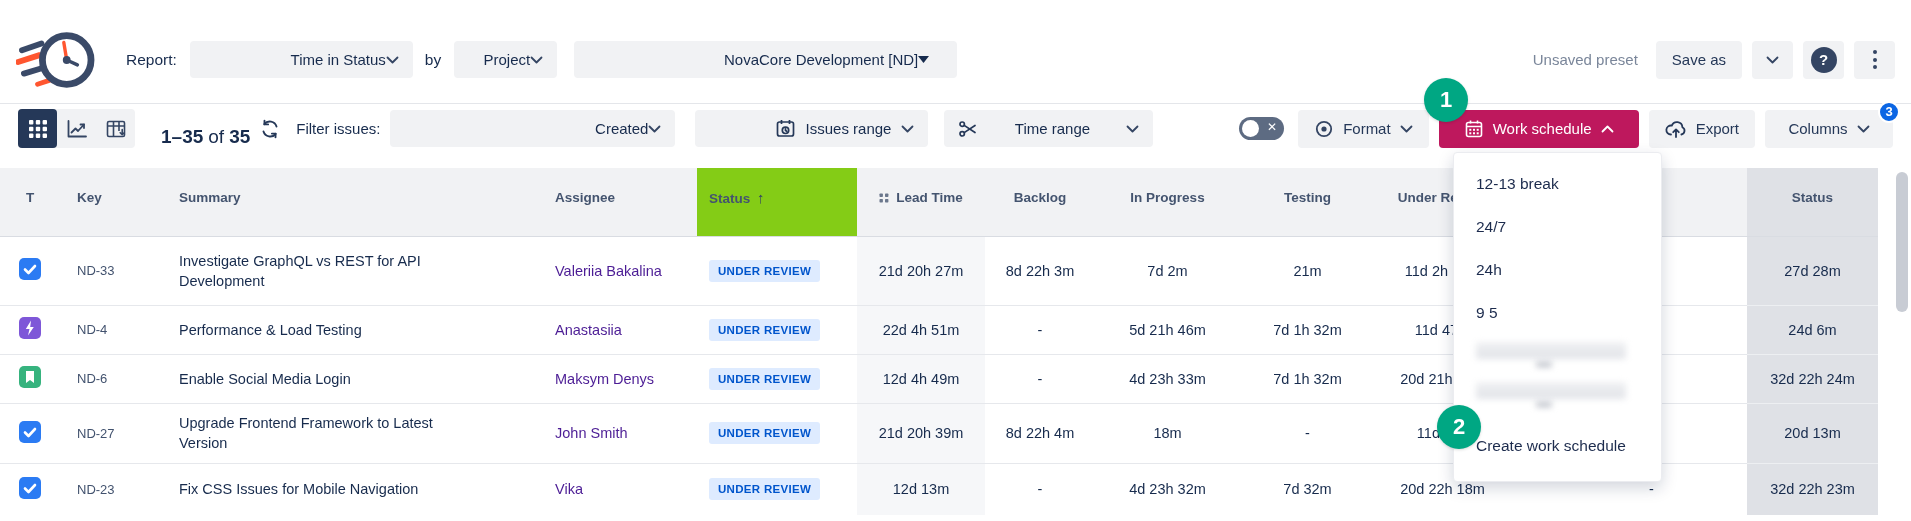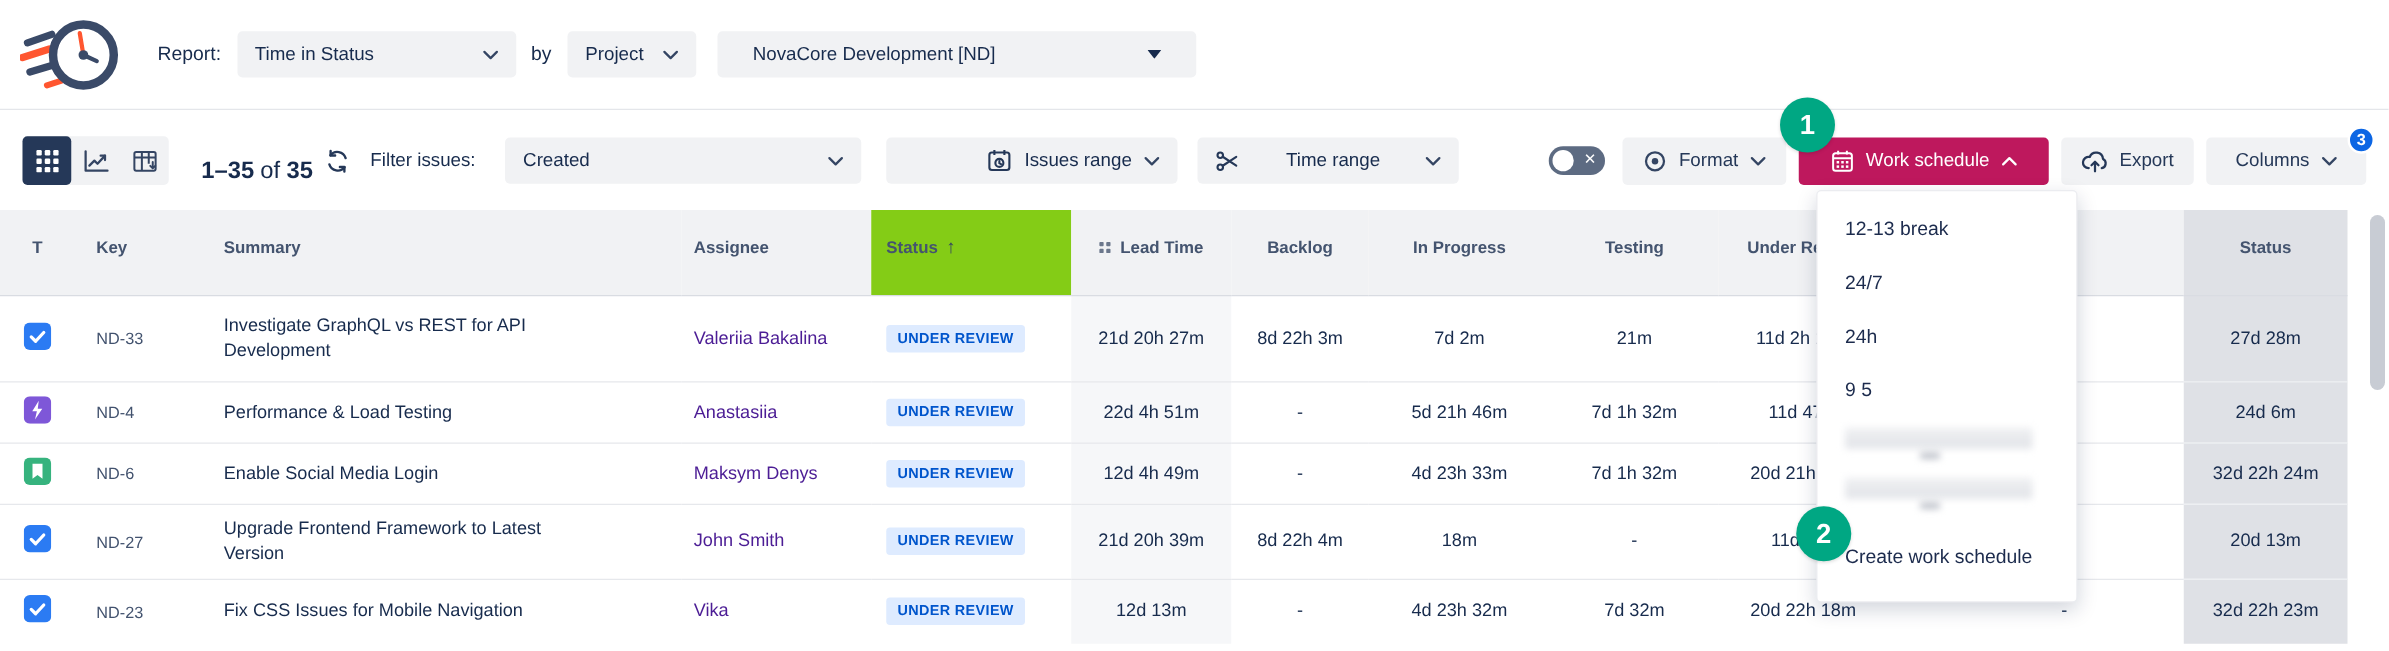--- a/index.html
+++ b/index.html
@@ -2,47 +2,47 @@
 <html><head>
 <meta charset="utf-8">
 <style>
   html,body{margin:0;padding:0;}
   body{
     width:1911px;height:521px;overflow:hidden;background:#fff;position:relative;
     font-family:"Liberation Sans","DejaVu Sans",sans-serif;color:#172B4D;
   }
   svg{display:block;}
   
-  .topbar{position:absolute;left:0;top:0;width:1911px;height:88px;box-sizing:border-box;
+  .topbar{position:absolute;left:0;top:16px;width:1911px;height:88px;box-sizing:border-box;
     border-bottom:1px solid #E4E6EA;display:flex;align-items:center;padding:0 16px;}
   .logo{width:82px;height:70px;flex:0 0 auto;}
   .tb-label{font-size:15.5px;color:#172B4D;}
   .field{background:#F1F2F4;border-radius:4px;height:37px;box-sizing:border-box;display:flex;
-    align-items:center;justify-content:space-between;padding:0 14px;font-size:15px;color:#172B4D;cursor:pointer;}
+    align-items:center;justify-content:flex-end;padding:0 14px;font-size:15px;color:#172B4D;cursor:pointer;}
   .chev{color:#344563;flex:0 0 auto;}
   .tr-group{display:flex;align-items:center;gap:10px;margin-left:auto;}
   .muted{color:#7A869A;font-size:15px;margin-right:8px;}
   .btn{background:#F1F2F4;border-radius:4px;height:38px;box-sizing:border-box;display:flex;align-items:center;
     justify-content:center;padding:0 16px;font-size:15px;color:#253858;font-weight:500;cursor:pointer;gap:9px;border:none;}
   .icon-btn{width:41px;padding:0;}
   .help-circle{width:26px;height:26px;border-radius:50%;background:#344563;color:#fff;font-size:15px;font-weight:700;
     display:flex;align-items:center;justify-content:center;}
   .kebab{display:flex;flex-direction:column;gap:3.5px;}
   .kebab i{width:4px;height:4px;border-radius:50%;background:#344563;}
   
   .toolbar{position:absolute;left:0;top:89px;width:1911px;height:79px;box-sizing:border-box;
     display:flex;align-items:center;padding:0 18px;}
   .viewgroup{display:flex;background:#F1F2F4;border-radius:4px;}
   .viewbtn{width:39px;height:39px;display:flex;align-items:center;justify-content:center;border-radius:4px;cursor:pointer;}
   .viewbtn.active{background:#253858;}
   .pagination{margin-left:26px;font-size:19px;display:flex;align-items:center;gap:5px;margin-top:17px;}
   .pagination b{font-weight:700;}
   .refresh{margin-left:9px;cursor:pointer;}
   .filter-label{margin-left:15px;font-size:15px;}
-  .f-created{margin-left:24px;width:285px;}
+  .f-created{margin-left:10px;width:285px;}
   .f-issues{margin-left:20px;min-width:233px;justify-content:flex-end;gap:10px;}
   .f-time{margin-left:16px;min-width:209px;justify-content:space-between;gap:10px;}
   .rgroup{display:flex;align-items:center;gap:10px;margin-left:auto;}
   .toggle{width:45px;height:23px;border-radius:12px;background:#5D6B82;position:relative;cursor:pointer;margin-right:4px;}
   .toggle .knob{position:absolute;left:3px;top:3px;width:17px;height:17px;border-radius:50%;background:#fff;}
   .toggle .x{position:absolute;right:7px;top:3px;color:#fff;font-size:12px;font-weight:700;}
   .ws-btn{background:#be185d;color:#fff;min-width:200px;}
   .columns-btn{position:relative;min-width:128px;}
   .badge-blue{position:absolute;top:-9px;right:-7px;width:22px;height:22px;border-radius:50%;background:#0C66E4;
     color:#fff;font-size:13px;font-weight:700;display:flex;align-items:center;justify-content:center;border:2px solid #fff;box-sizing:border-box;}
@@ -118,20 +118,41 @@
     <span>Project</span>
     <svg class="chev" width="13" height="8" viewBox="0 0 13 8">
         <path d="M1.5 1.5L6.5 6.5L11.5 1.5" fill="none" stroke="currentColor" stroke-width="1.8" stroke-linecap="round" stroke-linejoin="round"></path>
       </svg>
   </div>
   <div class="field" style="margin-left:17px;width:383px;padding:0 28px">
     <span>NovaCore Development [ND]</span>
     <svg width="11" height="7" viewBox="0 0 11 7">
         <path d="M0 0h11L5.5 7z" fill="#172B4D"></path>
       </svg>
+  </div>
+  <div class="tr-group">
+    <span class="muted">Unsaved preset</span>
+    <div class="btn">
+        <span>Save as</span>
+      </div>
+    <div class="btn icon-btn">
+      <svg class="chev" width="13" height="8" viewBox="0 0 13 8">
+          <path d="M1.5 1.5L6.5 6.5L11.5 1.5" fill="none" stroke="currentColor" stroke-width="1.8" stroke-linecap="round" stroke-linejoin="round"></path>
+        </svg>
+    </div>
+    <div class="btn icon-btn">
+        <span class="help-circle">?</span>
+      </div>
+    <div class="btn icon-btn">
+        <span class="kebab">
+          <i></i>
+          <i></i>
+          <i></i>
+        </span>
+      </div>
   </div>
 </div>
 
 <div class="toolbar">
   <div class="viewgroup">
     <div class="viewbtn active">
       <svg width="18" height="18" viewBox="0 0 18 18" fill="#fff">
         <rect x="0" y="0" width="4.4" height="4.4" rx="1"></rect>
           <rect x="6.8" y="0" width="4.4" height="4.4" rx="1"></rect>
           <rect x="13.6" y="0" width="4.4" height="4.4" rx="1"></rect>

